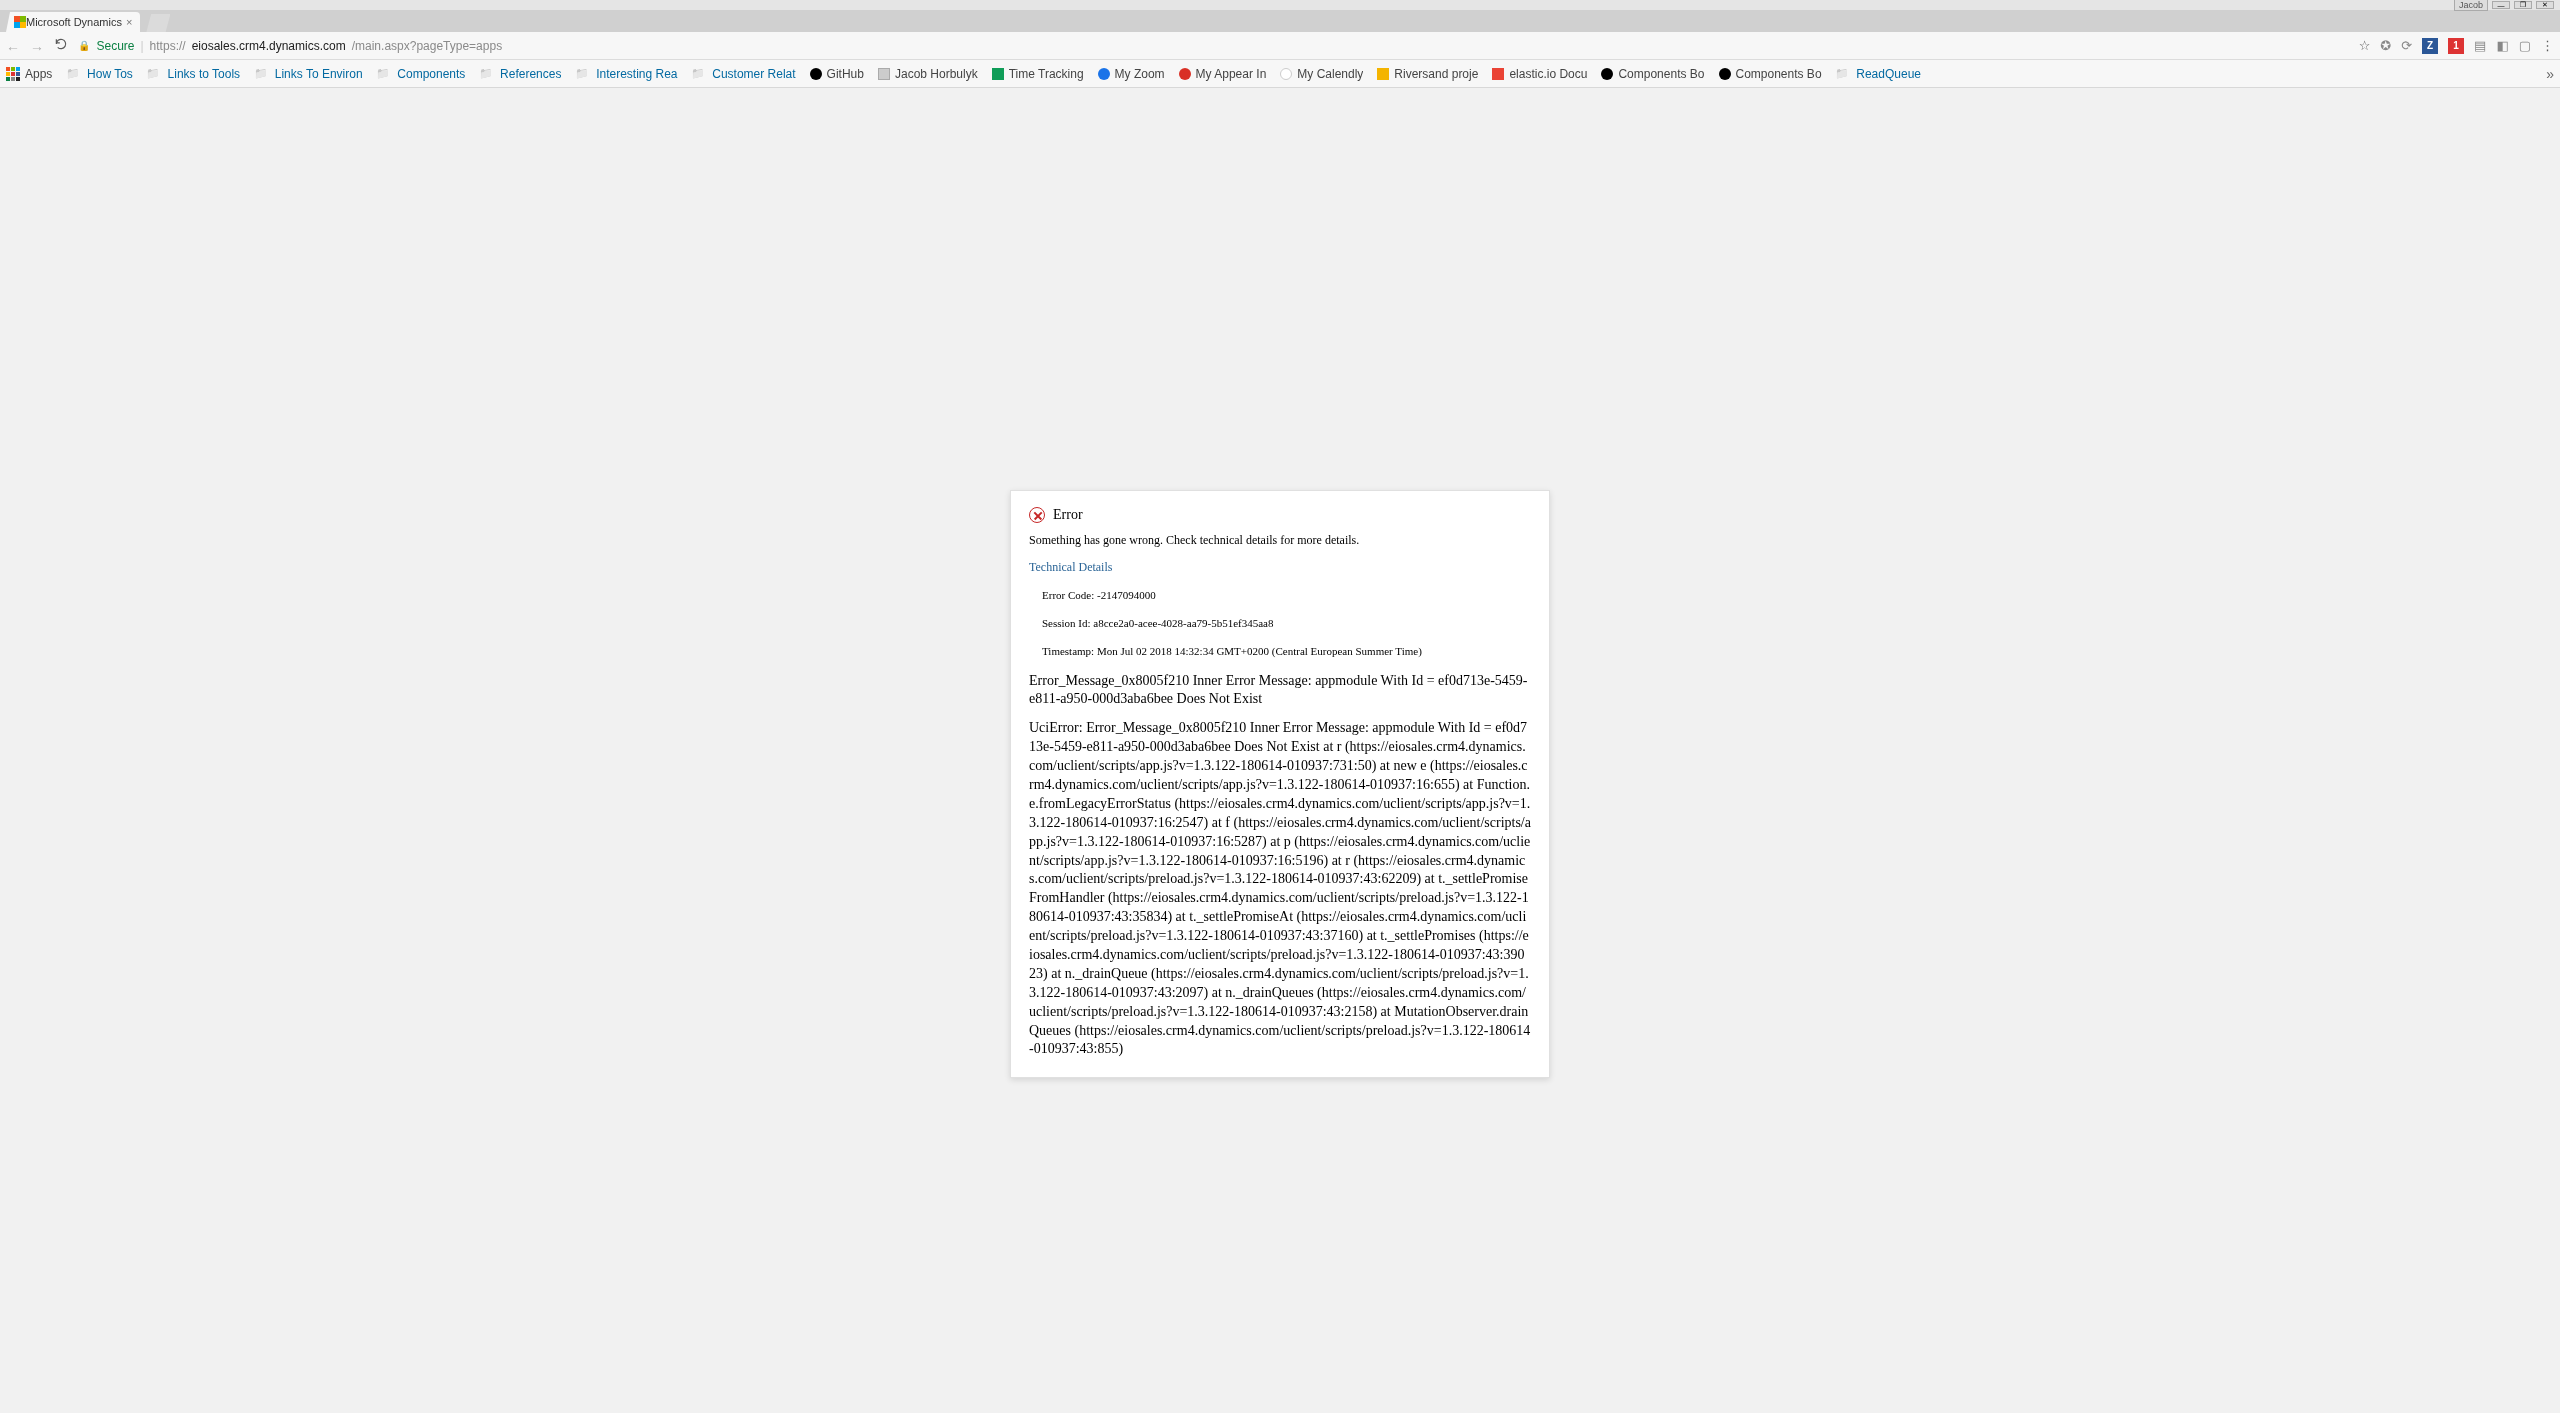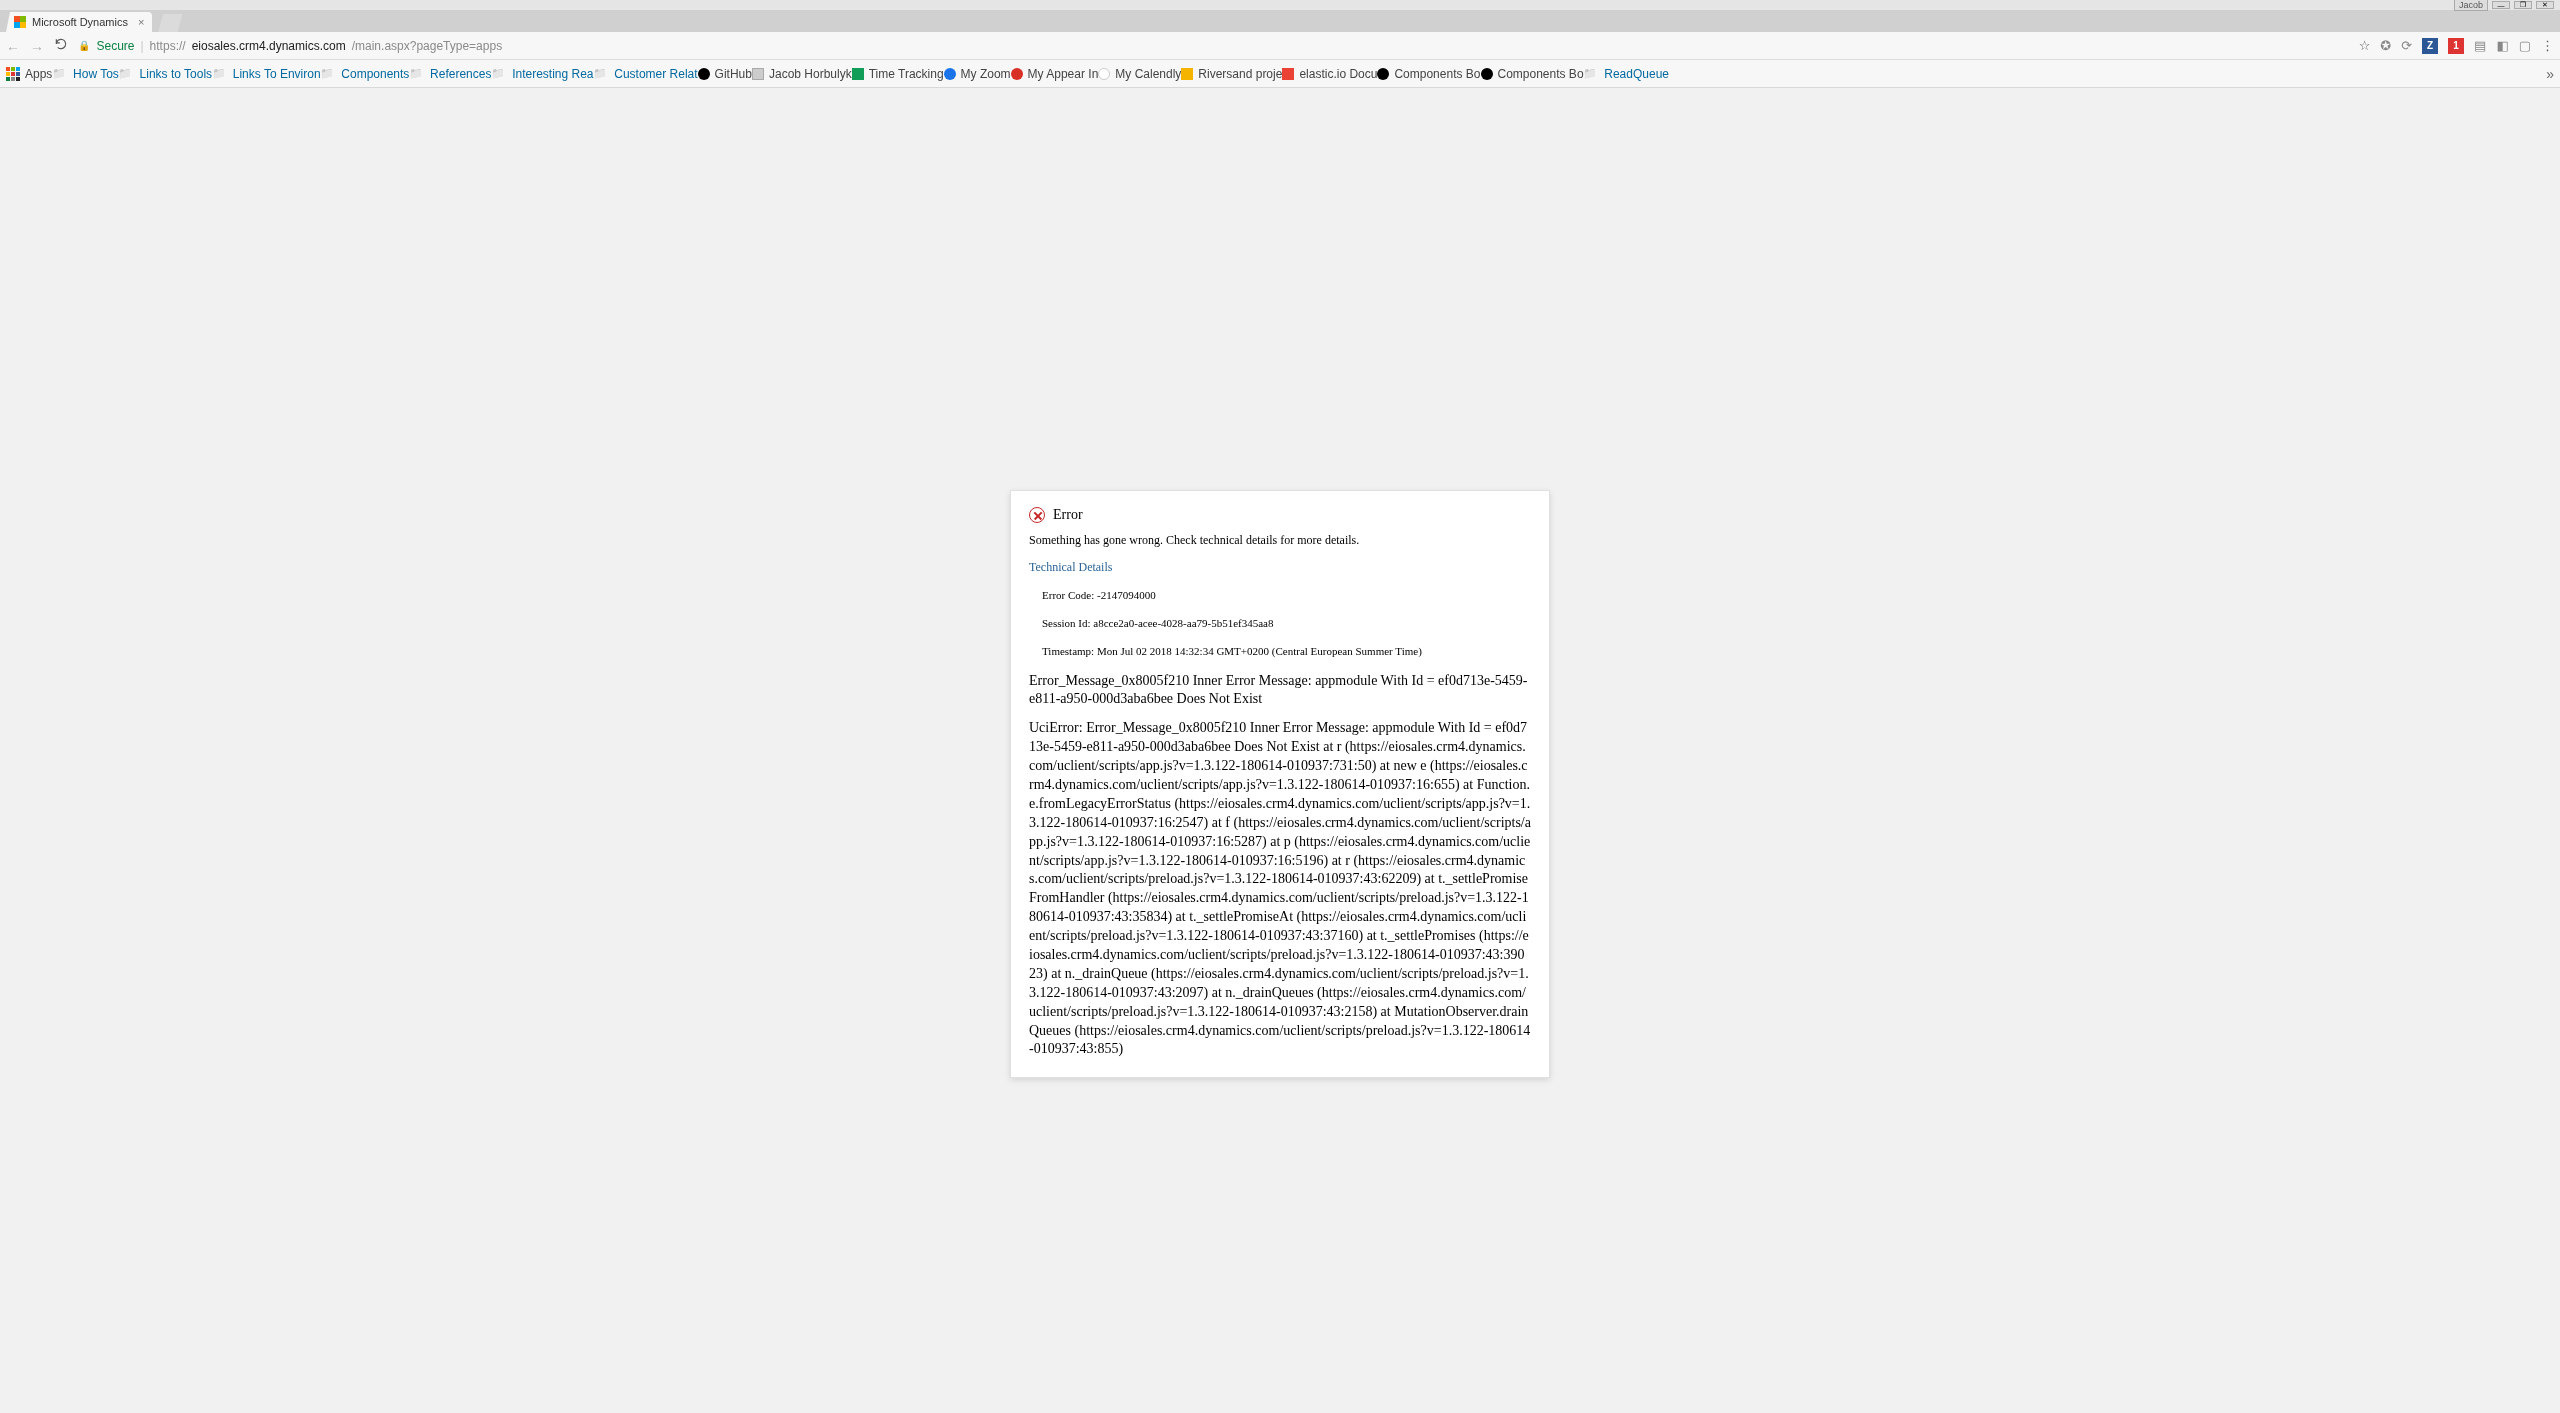--- a/index.html
+++ b/index.html
@@ -5,21 +5,21 @@
     * { margin: 0; padding: 0; box-sizing: border-box; }
     body { font-family: "Segoe UI", Arial, sans-serif; background: #f1f1f1; width: 2560px; height: 1413px; overflow: hidden; position: relative; }
 
     
     .window-titlebar { height: 10px; background: #e5e5e5; display:flex; justify-content:flex-end; align-items:center; gap:4px; padding-right:6px;}
     .win-user { font-size:9px; color:#555; border:1px solid #aaa; padding:0 4px; background:#ddd;}
     .win-btn { width:18px; height:8px; border:1px solid #aaa; display:flex; align-items:center; justify-content:center; font-size:7px; background:#ddd;}
 
     
     .tab-strip { height: 22px; background: #d0d0d0; display:flex; align-items:flex-end; padding-left:6px;}
-    .tab { height:20px; background:#f7f7f7; border-top-left-radius:4px; border-top-right-radius:4px; padding:0 8px; display:flex; align-items:center; gap:6px; font-size:11px; color:#333; position:relative; clip-path: polygon(4px 0,100% 0,100% 100%,0 100%);}
+    .tab { height:20px; background:#f7f7f7; border-top-left-radius:4px; border-top-right-radius:4px; padding:0 8px; display:flex; align-items:center; font-size:11px; color:#333; position:relative; clip-path: polygon(4px 0,100% 0,100% 100%,0 100%);}
     .tab .favicon { width:12px; height:12px; display:flex; flex-wrap:wrap;}
     .tab .favicon span{width:6px;height:6px;}
     .fv-r{background:#f25022;} .fv-g{background:#7fba00;} .fv-b{background:#00a4ef;} .fv-y{background:#ffb900;}
     .tab .close-x { font-size:11px; color:#777; margin-left:4px;}
     .newtab { width:24px; height:18px; background:#dbdbdb; margin-left:6px; clip-path: polygon(20% 0,100% 0,80% 100%,0 100%);}
 
     
     .addr-row { height:28px; background:#f7f7f7; border-bottom:1px solid #dcdcdc; display:flex; align-items:center; padding:0 6px; gap:10px;}
     .nav-btn { color:#b0b0b0; font-size:14px; }
     .nav-btn.active { color:#5a5a5a; }
@@ -30,21 +30,21 @@
     .sep { color:#ccc; }
     .url-dim { color:#8a8a8a;}
     .url-main{ color:#222;}
     .addr-icons { display:flex; align-items:center; gap:10px; margin-left:auto; color:#5a5a5a; font-size:13px;}
     .ext-icon { width:16px; height:16px; display:flex; align-items:center; justify-content:center; font-size:10px; font-weight:bold;}
     .ext-blue{background:#2b5797;color:#fff;}
     .ext-red{background:#d33;color:#fff;}
     .ext-grey{color:#888;}
 
     
-    .bookmark-bar { height:28px; background:#f7f7f7; border-bottom:1px solid #d8d8d8; display:flex; align-items:center; padding:0 6px; font-size:12px; color:#444;}
+    .bookmark-bar { height:28px; background:#f7f7f7; border-bottom:1px solid #d8d8d8; display:flex; align-items:center; padding:0 6px; gap:14px; font-size:12px; color:#444;}
     .apps-grid { display:grid; grid-template-columns:repeat(3,4px); grid-template-rows:repeat(3,4px); gap:1px;}
     .apps-grid span{background:#f25022;}
     .apps-grid span:nth-child(2){background:#7fba00;}
     .apps-grid span:nth-child(3){background:#00a4ef;}
     .apps-grid span:nth-child(4){background:#ffb900;}
     .apps-grid span:nth-child(5){background:#d33;}
     .apps-grid span:nth-child(6){background:#3b5998;}
     .apps-grid span:nth-child(7){background:#0b8043;}
     .apps-grid span:nth-child(8){background:#888;}
     .apps-grid span:nth-child(9){background:#222;}

